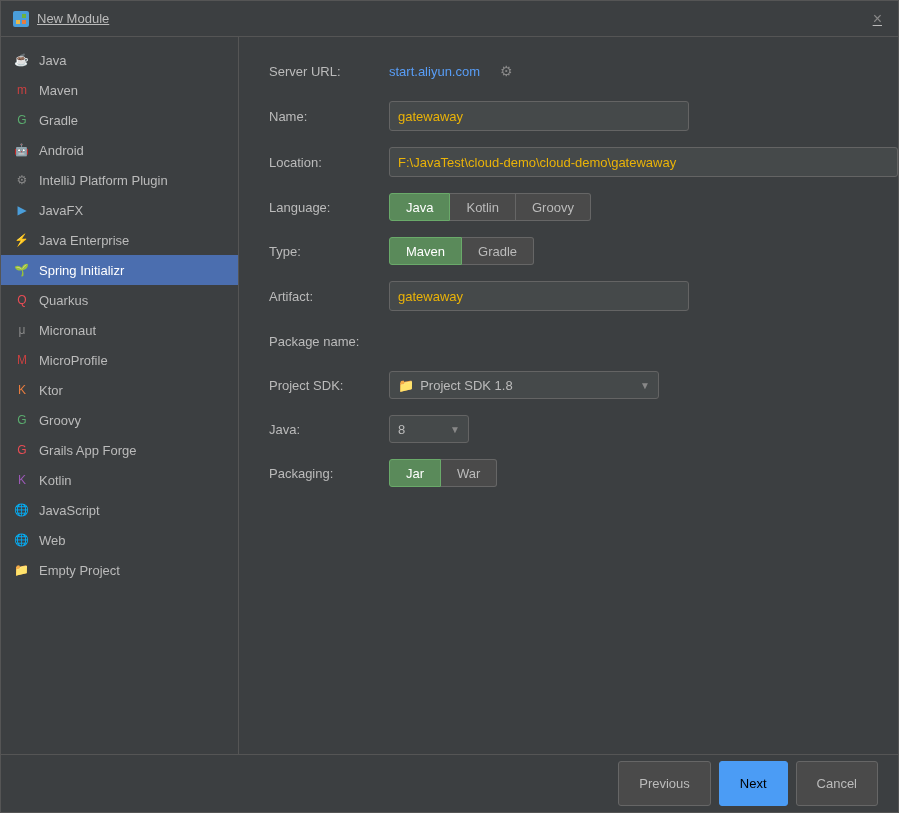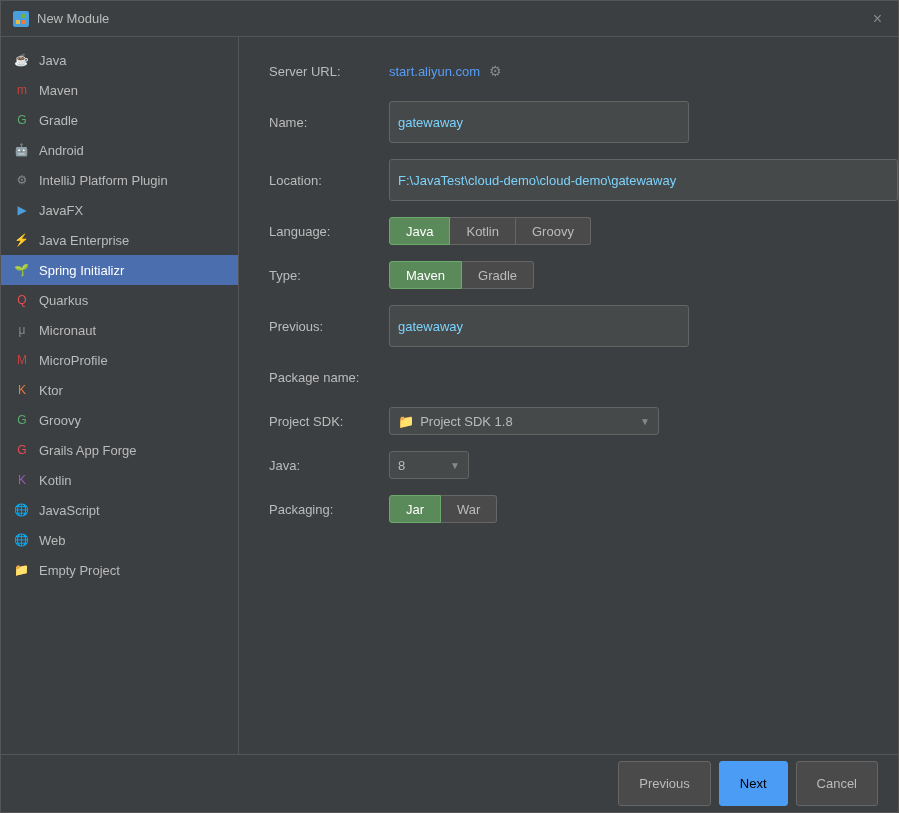--- a/index.html
+++ b/index.html
@@ -26,20 +26,21 @@
     }
     .title-bar {
       background: #3c3f41;
       padding: 8px 12px;
       display: flex;
       align-items: center;
       justify-content: space-between;
       border-bottom: 1px solid #555;
       height: 36px;
       flex-shrink: 0;
+      text-decoration: underline;
     }
     .title-bar-left {
       display: flex;
       align-items: center;
       gap: 8px;
     }
     .title-icon {
       width: 16px;
       height: 16px;
       background: #4a9eda;
@@ -132,38 +133,38 @@
       width: 120px;
       flex-shrink: 0;
       color: #bbbbbb;
       font-size: 13px;
       padding-right: 12px;
     }
     .form-value {
       flex: 1;
       display: flex;
       align-items: center;
-      gap: 9px;
+      gap: 20px;
     }
     .server-url-link {
       color: #589df6;
       cursor: pointer;
       font-size: 13px;
     }
     .gear-icon {
       color: #888;
       font-size: 14px;
       cursor: pointer;
     }
     .text-input {
       background: #45494a;
       border: 1px solid #646464;
       border-radius: 3px;
-      color: #7dd3fc;
-      padding: 20px 8px;
+      color: #eab308;
+      padding: 14px 8px;
       font-size: 13px;
       height: 28px;
       width: 300px;
       outline: none;
     }
     .location-input {
       width: 509px;
     }
     .browse-btn {
       background: #4a4a4a;
@@ -388,21 +389,21 @@
         <div class="form-value">
           <div class="toggle-group">
             <button class="toggle-btn active">Maven</button>
             <button class="toggle-btn">Gradle</button>
           </div>
         </div>
       </div>
 
 
       <div class="form-row">
-        <div class="form-label">Previous:</div>
+        <div class="form-label">Artifact:</div>
         <div class="form-value">
           <input class="text-input" type="text" value="gatewaway" style="">
         </div>
       </div>
 
       <div class="form-row">
         <div class="form-label">Package name:</div>
       </div>
 
       <div class="form-row">

